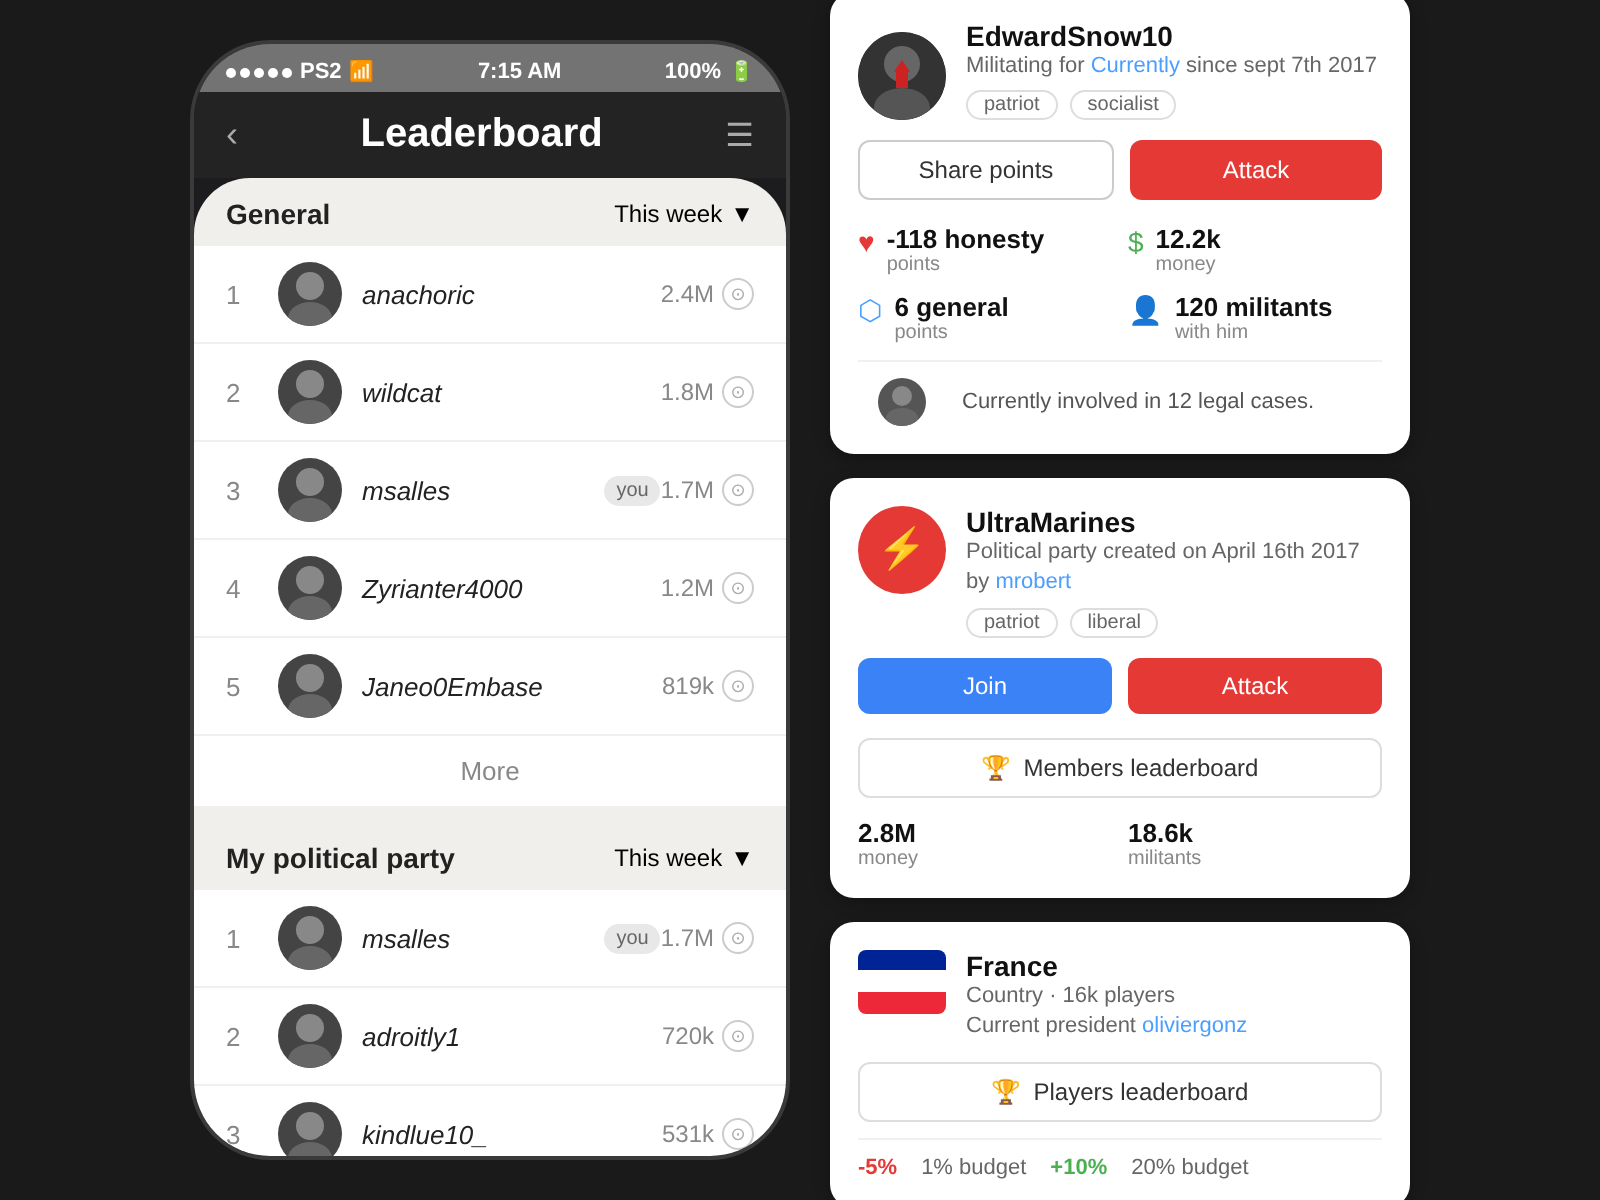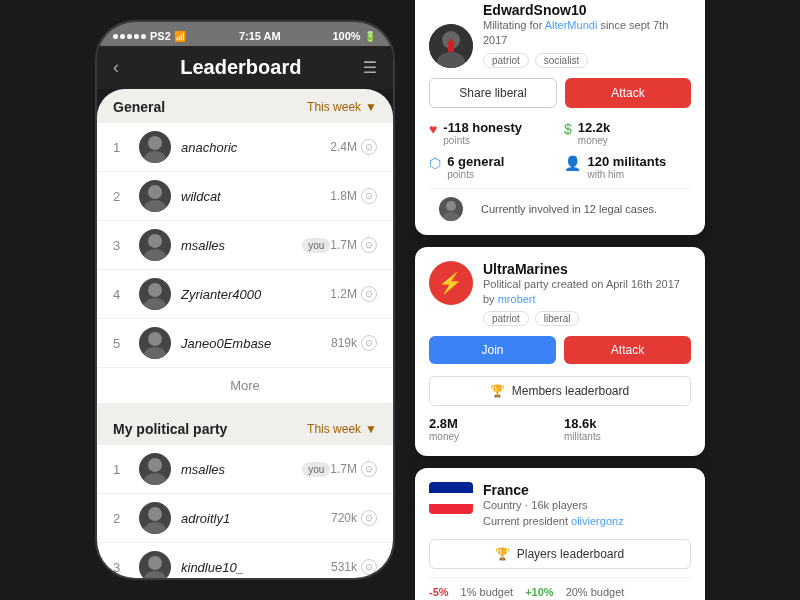--- a/index.html
+++ b/index.html
@@ -92,21 +92,21 @@
     .section-title {
       font-size: 14px;
       font-weight: 700;
       color: #222;
     }
     .section-filter {
       display: flex;
       align-items: center;
       gap: 4px;
       font-size: 12px;
-      color: #a16207;
+      color: #000000;
     }
 
     .leaderboard-item {
       display: flex;
       align-items: center;
       padding: 8px 16px;
       border-bottom: 1px solid #f0f0f0;
     }
     .rank-num {
       font-size: 13px;
@@ -536,30 +536,30 @@
           <circle cx="22" cy="22" r="22" fill="#333"></circle>
           <circle cx="22" cy="16" r="9" fill="#666"></circle>
           <ellipse cx="22" cy="38" rx="14" ry="10" fill="#555"></ellipse>
           <rect x="19" y="18" width="6" height="10" fill="#cc2222"></rect>
           <polygon points="22,14 26,20 18,20" fill="#cc2222"></polygon>
         </svg>
       </div>
       <div class="user-info-text">
         <div class="username">EdwardSnow10</div>
         <div class="subtitle">
-          Militating for <a>AlterMundi</a> since sept 7th 2017
+          Militating for <a>Currently</a> since sept 7th 2017
         </div>
         <div class="tags">
           <span class="tag">patriot</span>
           <span class="tag">socialist</span>
         </div>
       </div>
     </div>
     <div class="card-actions">
-      <button class="btn-share">Share liberal</button>
+      <button class="btn-share">Share points</button>
       <button class="btn-attack">Attack</button>
     </div>
     <div class="stats-grid">
       <div class="stat-item">
         <span class="stat-icon">♥</span>
         <div class="stat-text">
           <div class="val">-118 honesty</div>
           <div class="lbl">points</div>
         </div>
       </div>

